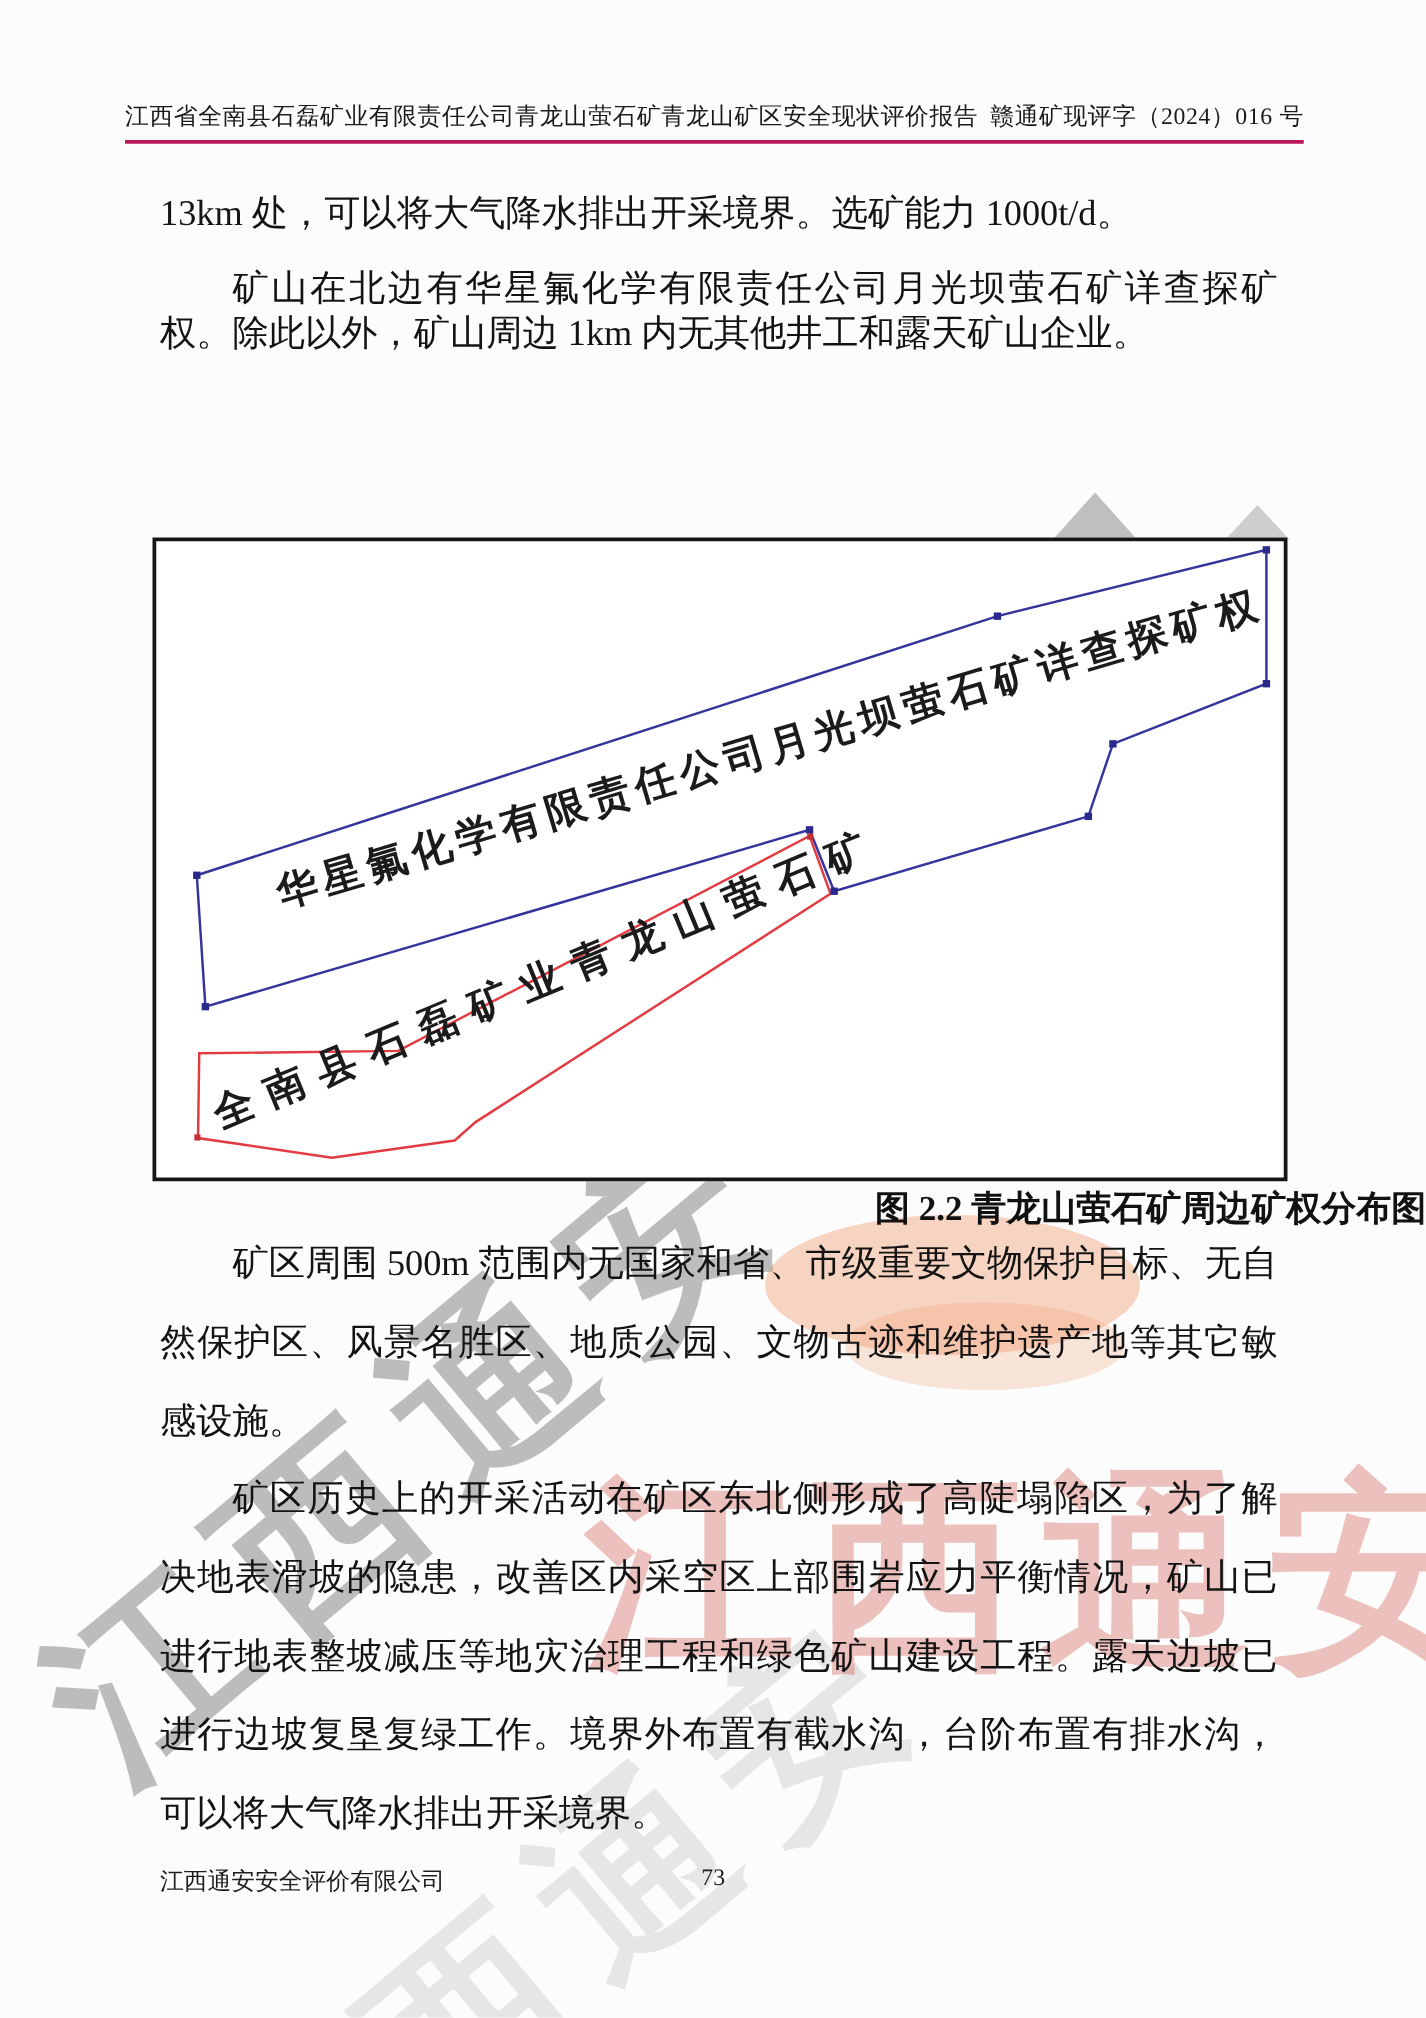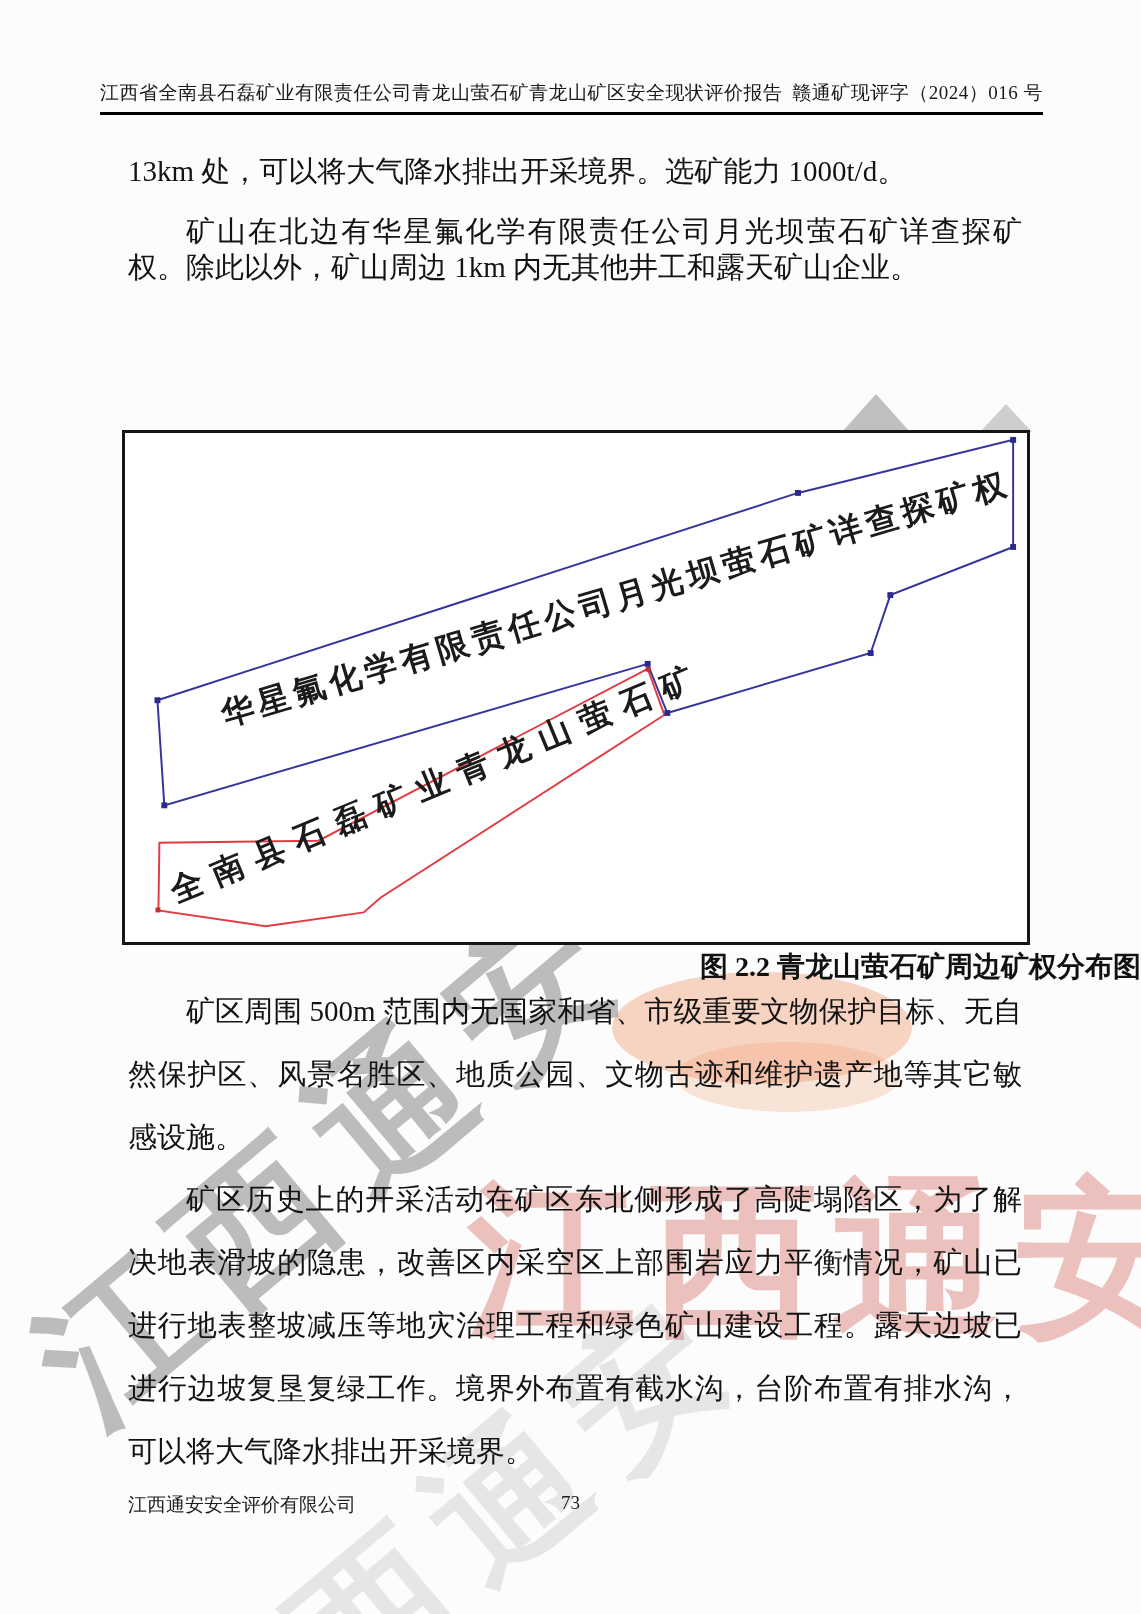--- a/index.html
+++ b/index.html
@@ -9,21 +9,21 @@
     background:#fcfcfc;
     font-family:"Liberation Serif","DejaVu Serif",serif;
     color:#121212;
     overflow:hidden;
   }
   
   .header{
     position:absolute;left:100px;right:98px;top:66px;height:40px;
     display:flex;justify-content:space-between;align-items:flex-end;
     font-size:19px;letter-spacing:.5px;color:#1a1a1a;
-    border-bottom:3px solid #000000;
+    border-bottom:3px solid #be185d;
     padding-bottom:6px;
     z-index:4;
   }
   
   .wm-red-text{
     position:absolute;left:468px;top:1148px;
     font-size:168px;font-weight:bold;letter-spacing:14px;
     color:rgba(203,72,62,0.33);
     z-index:1;white-space:nowrap;
   }

